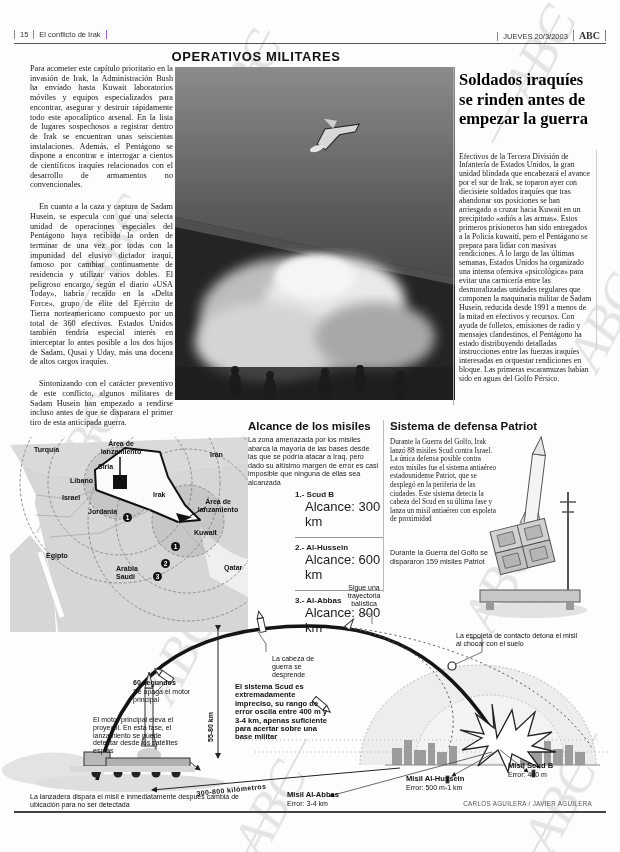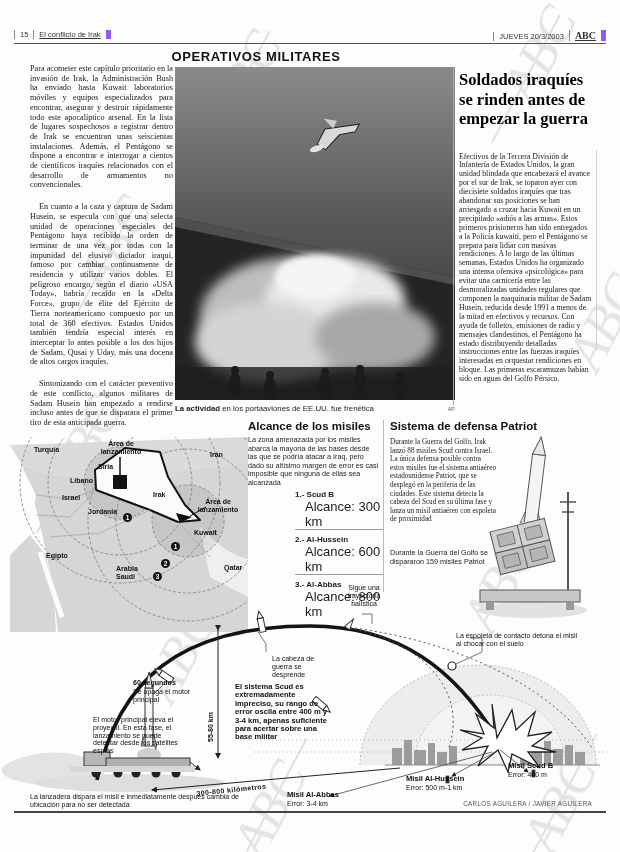--- a/index.html
+++ b/index.html
@@ -4,21 +4,21 @@
 <style>
   html,body{margin:0;padding:0;background:#e9e9e9;}
   .page{position:relative;width:620px;height:852px;background:#fdfdfd;overflow:hidden;
         font-family:"Liberation Sans",sans-serif;color:#1b1b1b;}
   
   .hdr{position:absolute;top:28px;left:14px;right:14px;height:14px;font-size:7.5px;color:#333;}
   .hdr-rule{position:absolute;top:43px;left:14px;right:14px;border-top:1px solid #555;}
   .hdr-left{position:absolute;left:0;top:2px;}
   .hdr-right{position:absolute;right:0;top:2px;}
   .hseg{display:inline-block;padding:0 5px;border-left:1px solid #888;}
-  .hseg:last-child{border-right:5px solid #8b5cf6;text-decoration:underline;}
+  .hseg:last-child{border-right:1px solid #8b5cf6;}
   .brand{font-family:"Liberation Serif",serif;font-weight:bold;font-size:10px;}
   .kicker{position:absolute;top:49px;left:0;width:512px;text-align:center;
           font-weight:bold;font-size:13px;letter-spacing:.6px;color:#111;}
   
   .leftcol{position:absolute;left:30px;top:64px;width:143px;height:392px;overflow:hidden;
            font-family:"Liberation Serif",serif;font-size:8.2px;line-height:9.7px;
            text-align:justify;color:#171717;}
   .leftcol p{margin:0;}
   .leftcol p + p{text-indent:9px;margin-top:12px;}
   .photo{position:absolute;left:175px;top:67px;width:280px;height:333px;background:#444;}
@@ -28,21 +28,21 @@
   .vdiv2{position:absolute;left:596px;top:150px;height:200px;border-left:1px solid #ccc;}
   .rightcol{position:absolute;left:459px;top:70px;width:133px;}
   .headline{font-family:"Liberation Serif",serif;font-weight:bold;font-size:16.5px;
             line-height:19.5px;color:#000;margin:0 0 8px 0;}
   .sidebody{font-family:"Liberation Serif",serif;font-size:7.8px;line-height:8.9px;
             color:#1a1a1a;margin-top:24px;}
   
   .ig-title{position:absolute;font-weight:bold;font-size:11.5px;color:#111;}
   .ig-text{position:absolute;font-size:7.2px;line-height:8.6px;color:#222;}
   .missile-list{position:absolute;left:295px;top:490px;width:88px;}
-  .m-item{border-bottom:1px solid #999;padding-bottom:0;margin-bottom:5px;}
+  .m-item{border-bottom:1px solid #999;padding-bottom:8px;margin-bottom:5px;}
   .m-name{font-weight:bold;font-size:8px;}
   .m-range{font-size:13px;padding-left:10px;}
   .vdiv3{position:absolute;left:383px;top:420px;height:172px;border-left:1px solid #bbb;}
   .lbl{position:absolute;font-size:7px;line-height:7.8px;color:#111;}
   .lbl.b{font-weight:bold;}
   .lbl.c{text-align:center;}
   .badge{position:absolute;width:9px;height:9px;border-radius:50%;background:#111;color:#fff;
          font-size:6.5px;font-weight:bold;text-align:center;line-height:9px;}
   .rot-v{transform:rotate(-90deg);transform-origin:left top;}
   .rot-d{transform:rotate(-6deg);transform-origin:left top;}
@@ -152,24 +152,20 @@
         <ellipse cx="150" cy="320" rx="7" ry="13"></ellipse>
           <circle cx="150" cy="305" r="4"></circle>
         <ellipse cx="185" cy="316" rx="6" ry="12"></ellipse>
           <circle cx="185" cy="302" r="4"></circle>
         <ellipse cx="225" cy="322" rx="7" ry="12"></ellipse>
           <circle cx="225" cy="308" r="4"></circle>
       </g>
       <rect y="300" width="280" height="33" fill="#1d1d1d" opacity="0.8"></rect>
     </svg>
   </div>
-  <div class="caption">
-    <span class="cred">AP</span>
-    <b>La actividad</b><span> en los portaaviones de EE.UU. fue frenética</span>
-  </div>
 
   <div class="vdiv1"></div>
   <div class="vdiv2"></div>
 
   <div class="rightcol">
     <h1 class="headline">Soldados iraquíes se rinden antes de empezar la guerra</h1>
     <div class="sidebody">Efectivos de la Tercera División de Infantería de Estados Unidos, la gran unidad blindada que encabezará el avance por el sur de Irak, se toparon ayer con diecisiete soldados iraquíes que tras abandonar sus posiciones se han arriesgado a cruzar hacia Kuwait en un precipitado «adiós a las armas». Estos primeros prisioneros han sido entregados a la Policía kuwaití, pero el Pentágono se prepara para lidiar con masivas rendiciones. A lo largo de las últimas semanas, Estados Unidos ha organizado una intensa ofensiva «psicológica» para evitar una carnicería entre las desmoralizadas unidades regulares que componen la maquinaria militar de Sadam Husein, reducida desde 1991 a menos de la mitad en efectivos y recursos. Con ayuda de folletos, emisiones de radio y mensajes clandestinos, el Pentágono ha estado distribuyendo detalladas instrucciones entre las fuerzas iraquíes interesadas en orquestar rendiciones en bloque. Las primeras escaramuzas habían sido en aguas del Golfo Pérsico.</div>
   </div>
 
   <svg width="238" height="195" style="position:absolute;left:10px;top:437px;" viewBox="0 0 238 195">

